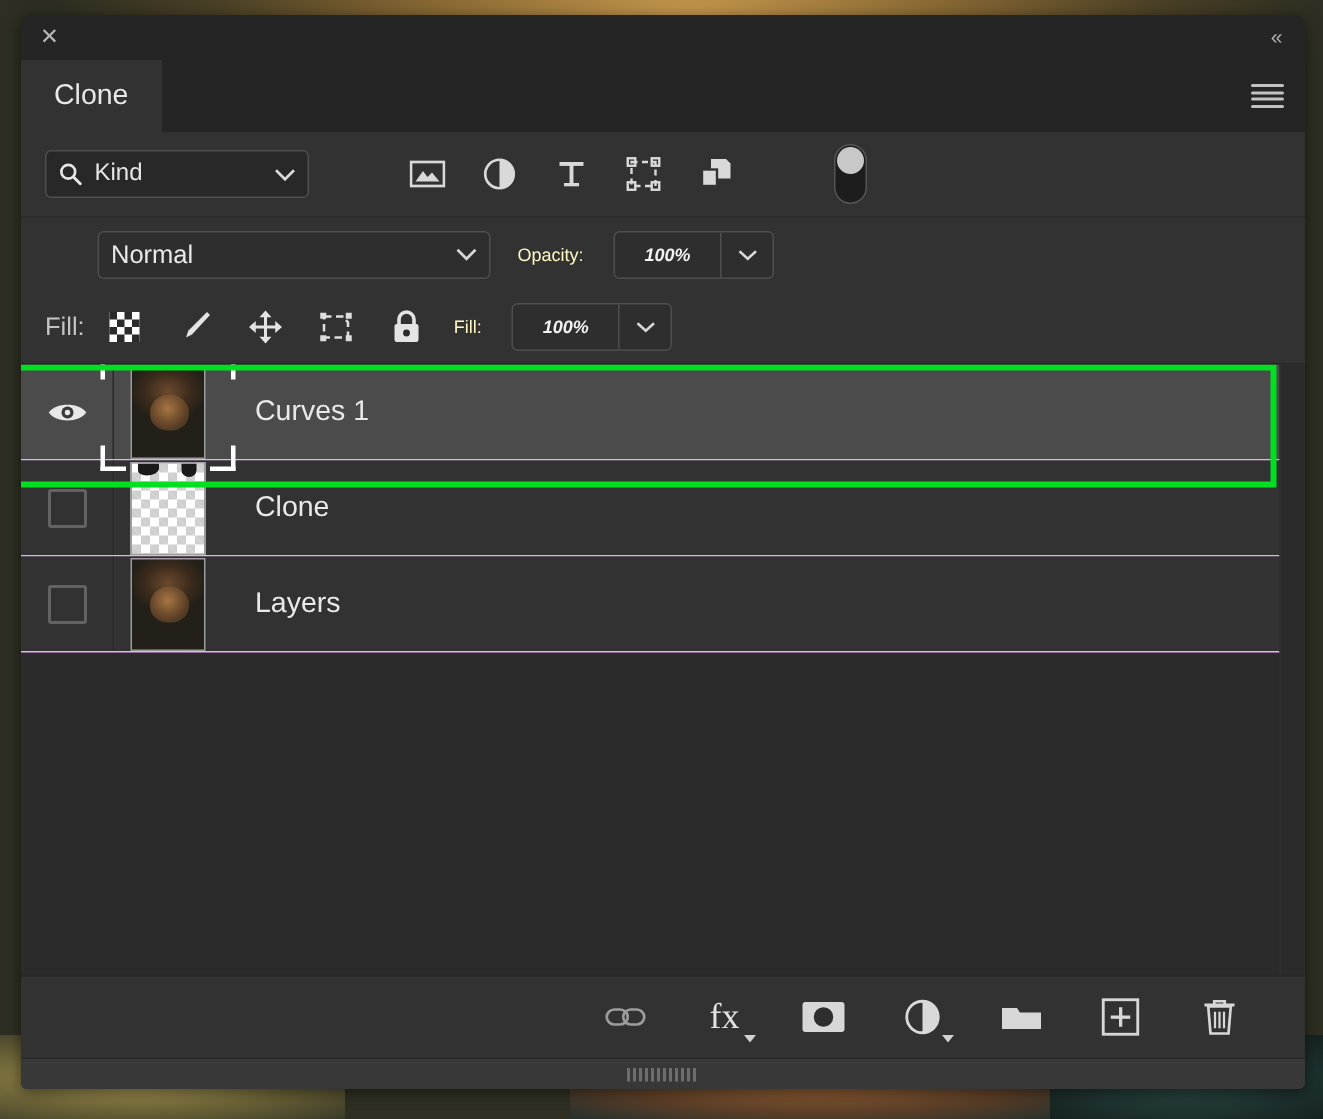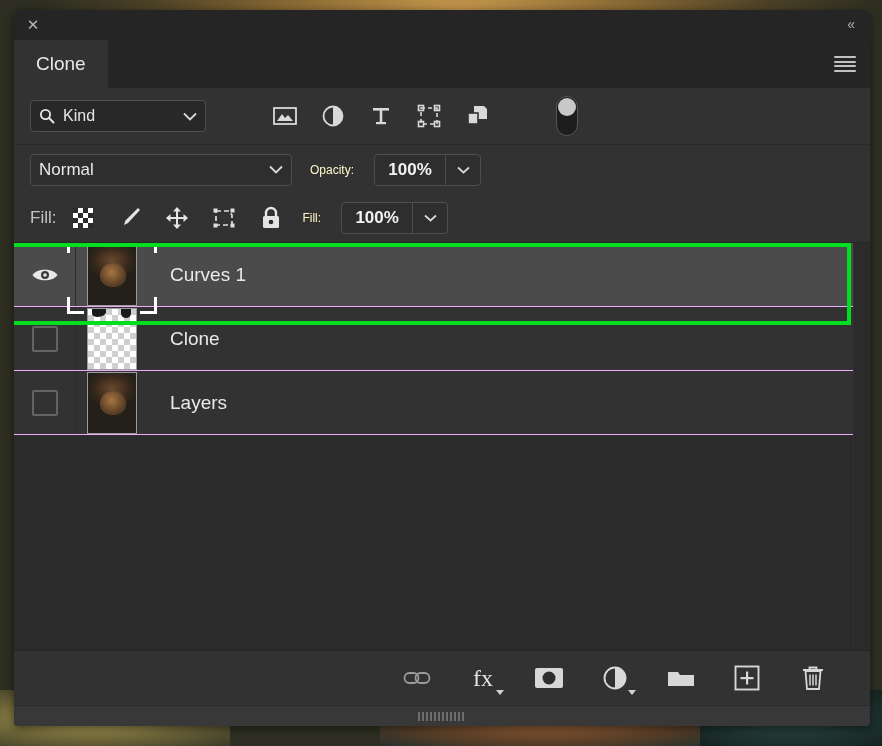--- a/index.html
+++ b/index.html
@@ -189,20 +189,21 @@
     width: 262px;
     height: 32px;
     background: #2e2e2e;
     border: 1px solid #4e4e4e;
     border-radius: 4px;
     display: flex;
     align-items: center;
     padding: 0 8px;
     box-sizing: border-box;
     cursor: pointer;
+    margin-left: 35px;
   }
   .blend-select .lbl {
     color: #e9e9e9;
     font-size: 17px;
     flex: 1 1 auto;
   }
   .field-label {
     color: #fef9c3;
     font-size: 12px;
     margin-left: 18px;
@@ -214,26 +215,27 @@
     display: flex;
     align-items: stretch;
     border: 1px solid #4e4e4e;
     border-radius: 4px;
     background: #2e2e2e;
     overflow: hidden;
   }
   .num-field .val {
     width: 70px;
     color: #f2f2f2;
-    font-size: 17px;
+    font-size: 12px;
     font-weight: bold;
     display: flex;
     align-items: center;
     justify-content: center;
     cursor: text;
+    font-style: italic;
   }
   .num-field .arrow {
     width: 34px;
     border-left: 1px solid #4e4e4e;
     display: flex;
     align-items: center;
     justify-content: center;
     cursor: pointer;
   }
 

